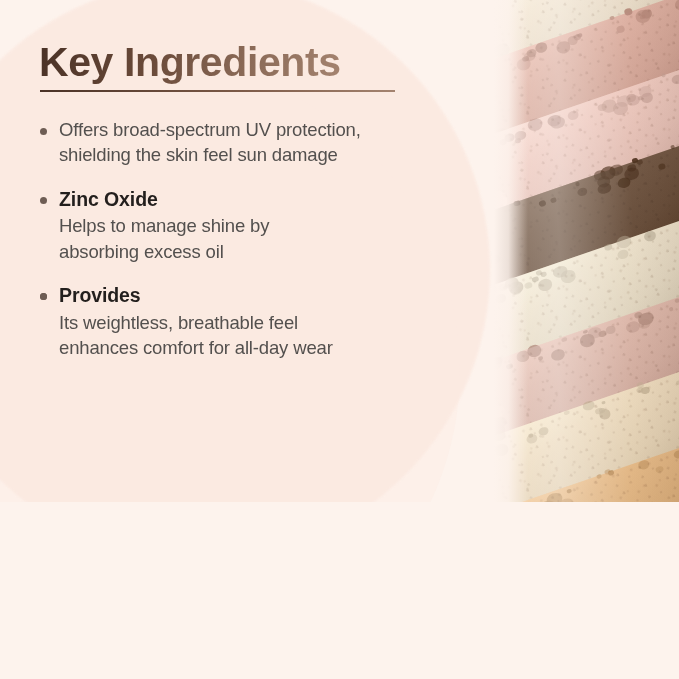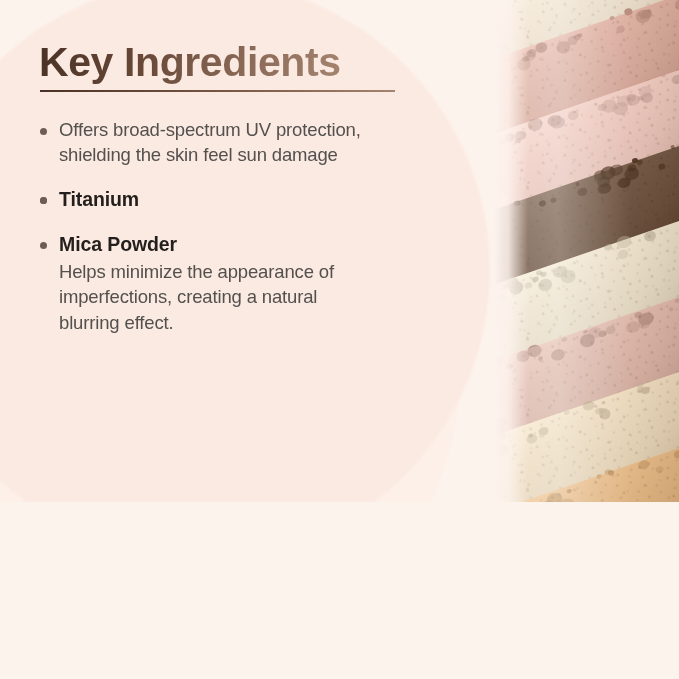--- a/index.html
+++ b/index.html
@@ -446,28 +446,29 @@
     <h1 class="page-title">Key Ingredients</h1>
     <div class="title-rule"></div>
     <ul class="ingredient-list" id="ingredient-list">
         <li class="ingredient-item">
           <span class="bullet"></span>
           <div class="ingredient-desc">Offers broad-spectrum UV protection,
 shielding the skin feel sun damage</div>
         </li>
         <li class="ingredient-item">
           <span class="bullet"></span>
+          <div class="ingredient-name">Zinc Oxide</div>
+          <div class="ingredient-desc">Helps to manage shine by
+absorbing excess oil</div>
         </li>
         <li class="ingredient-item">
           <span class="bullet"></span>
-          <div class="ingredient-name">Titanium</div>
         </li>
         <li class="ingredient-item">
           <span class="bullet"></span>
-          <div class="ingredient-name">Mica Powder</div>
-          <div class="ingredient-desc">Helps minimize the appearance of
-imperfections, creating a natural
-blurring effect.</div>
+          <div class="ingredient-name">Provides</div>
+          <div class="ingredient-desc">Its weightless, breathable feel
+enhances comfort for all-day wear</div>
         </li>
       </ul>
   </div>
 
 </div>
 
 </body></html>

